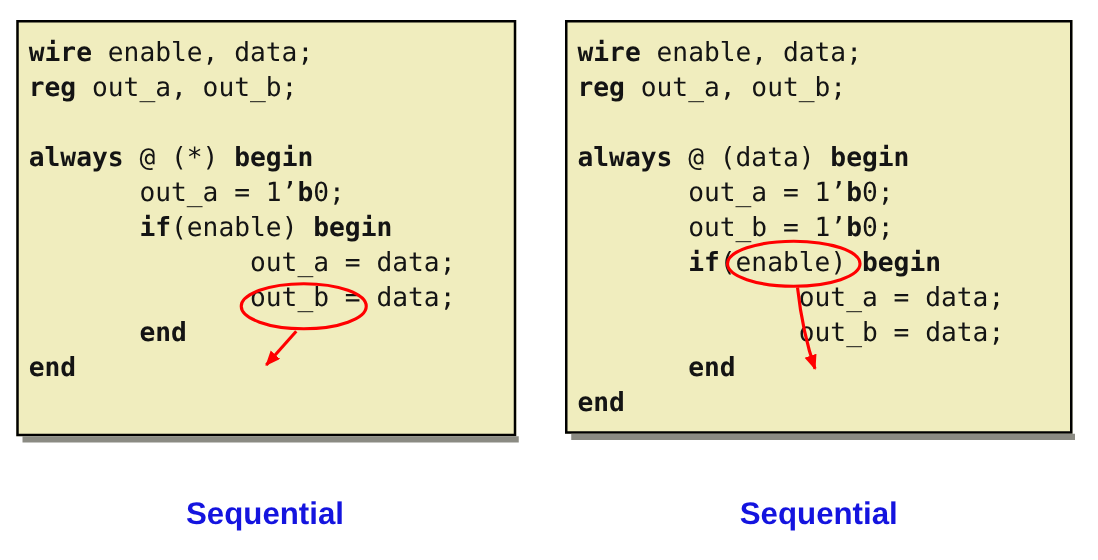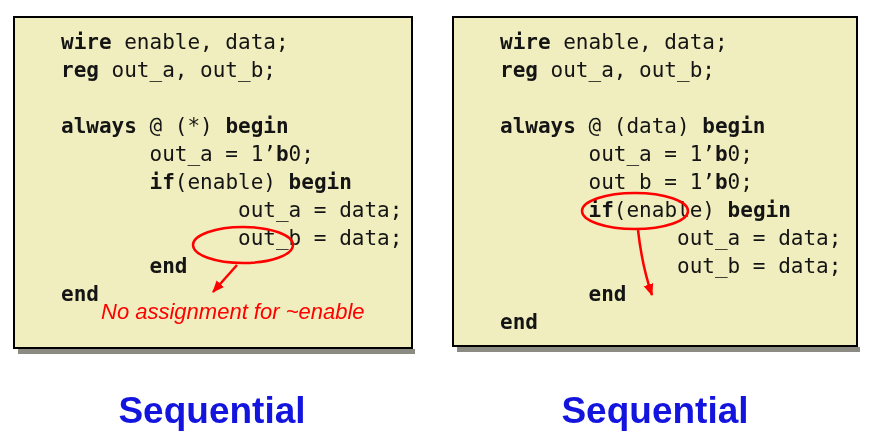--- a/index.html
+++ b/index.html
@@ -8,21 +8,20 @@
     width:878px; height:448px;
     background:#ffffff;
     overflow:hidden;
     font-family:"Liberation Sans", sans-serif;
   }
   .codebox {
     position:absolute;
     box-sizing:border-box;
     background:var(--box-bg, #F0EDBE);
     border:2px solid var(--box-border, #000000);
-    padding-left:38px;
   }
   
   .codebox::after {
     content:"";
     position:absolute;
     left:3px; right:-4px; bottom:-7px; height:5px;
     background:var(--shadow, #8B8B83);
   }
   .code {
     margin:0;
@@ -45,42 +44,41 @@
     font-size:22px;
     line-height:24px;
     color:var(--red, #FF0000);
     white-space:nowrap;
   }
   .panel-label {
     position:absolute;
     width:300px;
     text-align:center;
     font-weight:bold;
-    font-size:37px;
+    font-size:25px;
     line-height:34px;
     color:var(--blue, #1414DF);
   }
 </style>
 </head>
 <body>
 
 <div class="stage" style="--box-bg: #F0EDBE; --box-border: #000000; --shadow: #8B8B83; --code-text: #141414; --red: #FF0000; --blue: #1414DF;">
 
   <section class="codebox" style="left:13px; top:16px; width:400px; height:333px;">
     <pre class="code"><div><b>wire</b><span> enable, data;</span></div><div><b>reg</b><span> out_a, out_b;</span></div><div>&nbsp;</div><div><b>always</b><span> @ (*) </span><b>begin</b></div><div><span>       out_a = 1’</span><b>b</b><span>0;</span></div><div><span>       </span><b>if</b><span>(enable) </span><b>begin</b></div><div><span>              out_a = data;</span></div><div><span>              out_b = data;</span></div><div><span>       </span><b>end</b></div><div><b>end</b></div></pre>
     <svg class="overlay" width="404" height="340" viewBox="0 0 404 340">
       <defs>
         <marker id="ah-l" markerWidth="14" markerHeight="12" refX="11" refY="5" orient="auto" markerUnits="userSpaceOnUse">
           <path d="M0,0 L12,5 L0,10 z" fill="#FF0000"></path>
         </marker>
       </defs>
       <ellipse cx="230" cy="229" rx="50" ry="18" fill="none" stroke="#FF0000" stroke-width="2.5"></ellipse>
       <path d="M 224 249 L 200 276" fill="none" stroke="#FF0000" stroke-width="2.5" marker-end="url(#ah-l)"></path>
     </svg>
-    <div class="annotation" style="left:86px; top:282px;">No assignment for ~enable</div>
   </section>
 
   <section class="codebox" style="left:452px; top:16px; width:406px; height:331px;">
     <pre class="code"><div><b>wire</b><span> enable, data;</span></div><div><b>reg</b><span> out_a, out_b;</span></div><div>&nbsp;</div><div><b>always</b><span> @ (data) </span><b>begin</b></div><div><span>       out_a = 1’</span><b>b</b><span>0;</span></div><div><span>       out_b = 1’</span><b>b</b><span>0;</span></div><div><span>       </span><b>if</b><span>(enable) </span><b>begin</b></div><div><span>              out_a = data;</span></div><div><span>              out_b = data;</span></div><div><span>       </span><b>end</b></div><div><b>end</b></div></pre>
     <svg class="overlay" width="410" height="338" viewBox="0 0 410 338">
       <defs>
         <marker id="ah-r" markerWidth="14" markerHeight="12" refX="11" refY="5" orient="auto" markerUnits="userSpaceOnUse">
           <path d="M0,0 L12,5 L0,10 z" fill="#FF0000"></path>
         </marker>
       </defs>

